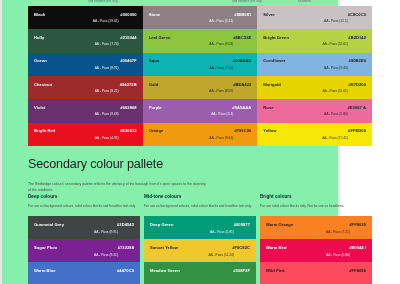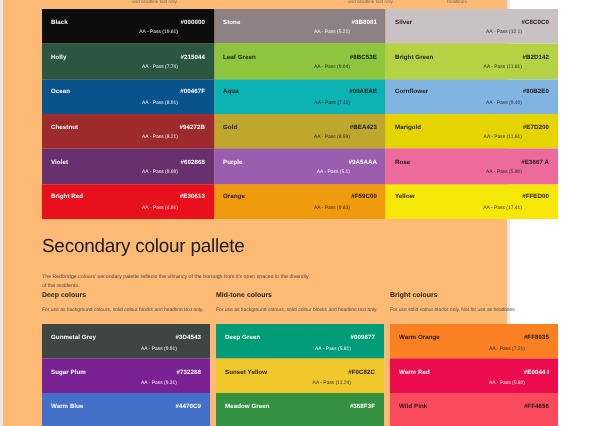--- a/index.html
+++ b/index.html
@@ -5,21 +5,21 @@
   * { box-sizing: border-box; margin: 0; padding: 0; }
   html, body {
     width: 400px; height: 284px;
     background: #ffffff;
     font-family: "Liberation Sans", sans-serif;
     overflow: hidden;
   }
   .page {
     position: relative;
     width: 340px; height: 284px;
-    background: #fdba74;
+    background: #86efac;
   }
 
   
   .top-cut {
     position: absolute;
     top: 0; left: 0; right: 0;
     height: 5px;
     overflow: hidden;
   }
   .top-cut .tc {

